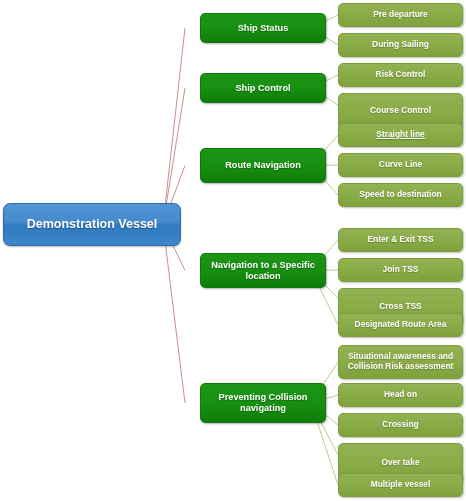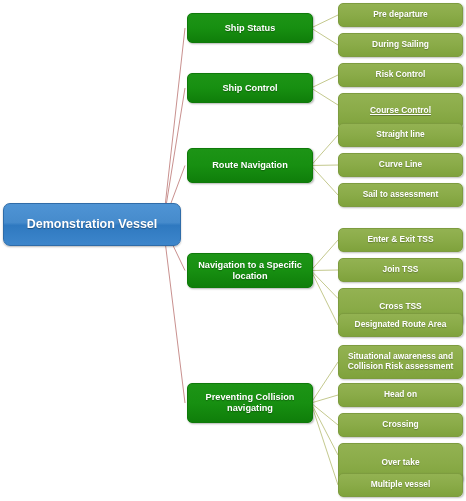--- a/index.html
+++ b/index.html
@@ -50,21 +50,21 @@
     font-weight: bold;
     border: 1px solid #2f6ca8;
     border-radius: 7px;
     background: linear-gradient(to bottom, #4f94d4 0%, #468bcc 45%, #2f79c0 52%, #3d86cb 100%);
     box-shadow: 0 1px 2px rgba(0,0,0,0.28);
     text-shadow: 0 1px 1px rgba(0,0,0,0.35);
   }
 
   
   .node-branch {
-    left: 187px;
+    left: 200px;
     width: 126px;
     font-size: 9.2px;
     font-weight: bold;
     border: 1px solid #0f7a0a;
     background: linear-gradient(to bottom, #1d9416 0%, #178f11 50%, #0f7e0a 100%);
     box-shadow: 1px 1px 2px rgba(0,0,0,0.3);
     text-shadow: 0 1px 1px rgba(0,0,0,0.3);
   }
 
   
@@ -122,34 +122,34 @@
     </div>
     <div class="node node-leaf" style="top: 33px; height: 24px;">
       <span class="leaf-label">During Sailing</span>
     </div>
     <div class="node node-branch" style="top: 73px; height: 30px;">
       <span class="branch-label">Ship Control</span>
     </div>
     <div class="node node-leaf" style="top: 63px; height: 24px;">
       <span class="leaf-label">Risk Control</span>
     </div>
-    <div class="node node-leaf" style="top: 93px; height: 36px; text-decoration: underline;">
+    <div class="node node-leaf" style="top: 93px; height: 36px;">
       <span class="leaf-label">Course Control</span>
     </div>
     <div class="node node-branch" style="top: 148px; height: 35px;">
       <span class="branch-label">Route Navigation</span>
     </div>
-    <div class="node node-leaf" style="top: 123px; height: 24px;">
+    <div class="node node-leaf" style="top: 123px; height: 24px; text-decoration: underline;">
       <span class="leaf-label">Straight line</span>
     </div>
     <div class="node node-leaf" style="top: 153px; height: 24px;">
       <span class="leaf-label">Curve Line</span>
     </div>
     <div class="node node-leaf" style="top: 183px; height: 24px;">
-      <span class="leaf-label">Sail to assessment</span>
+      <span class="leaf-label">Speed to destination</span>
     </div>
     <div class="node node-branch" style="top: 253px; height: 35px;">
       <span class="branch-label">Navigation to a Specific location</span>
     </div>
     <div class="node node-leaf" style="top: 228px; height: 24px;">
       <span class="leaf-label">Enter &amp; Exit TSS</span>
     </div>
     <div class="node node-leaf" style="top: 258px; height: 24px;">
       <span class="leaf-label">Join TSS</span>
     </div>

